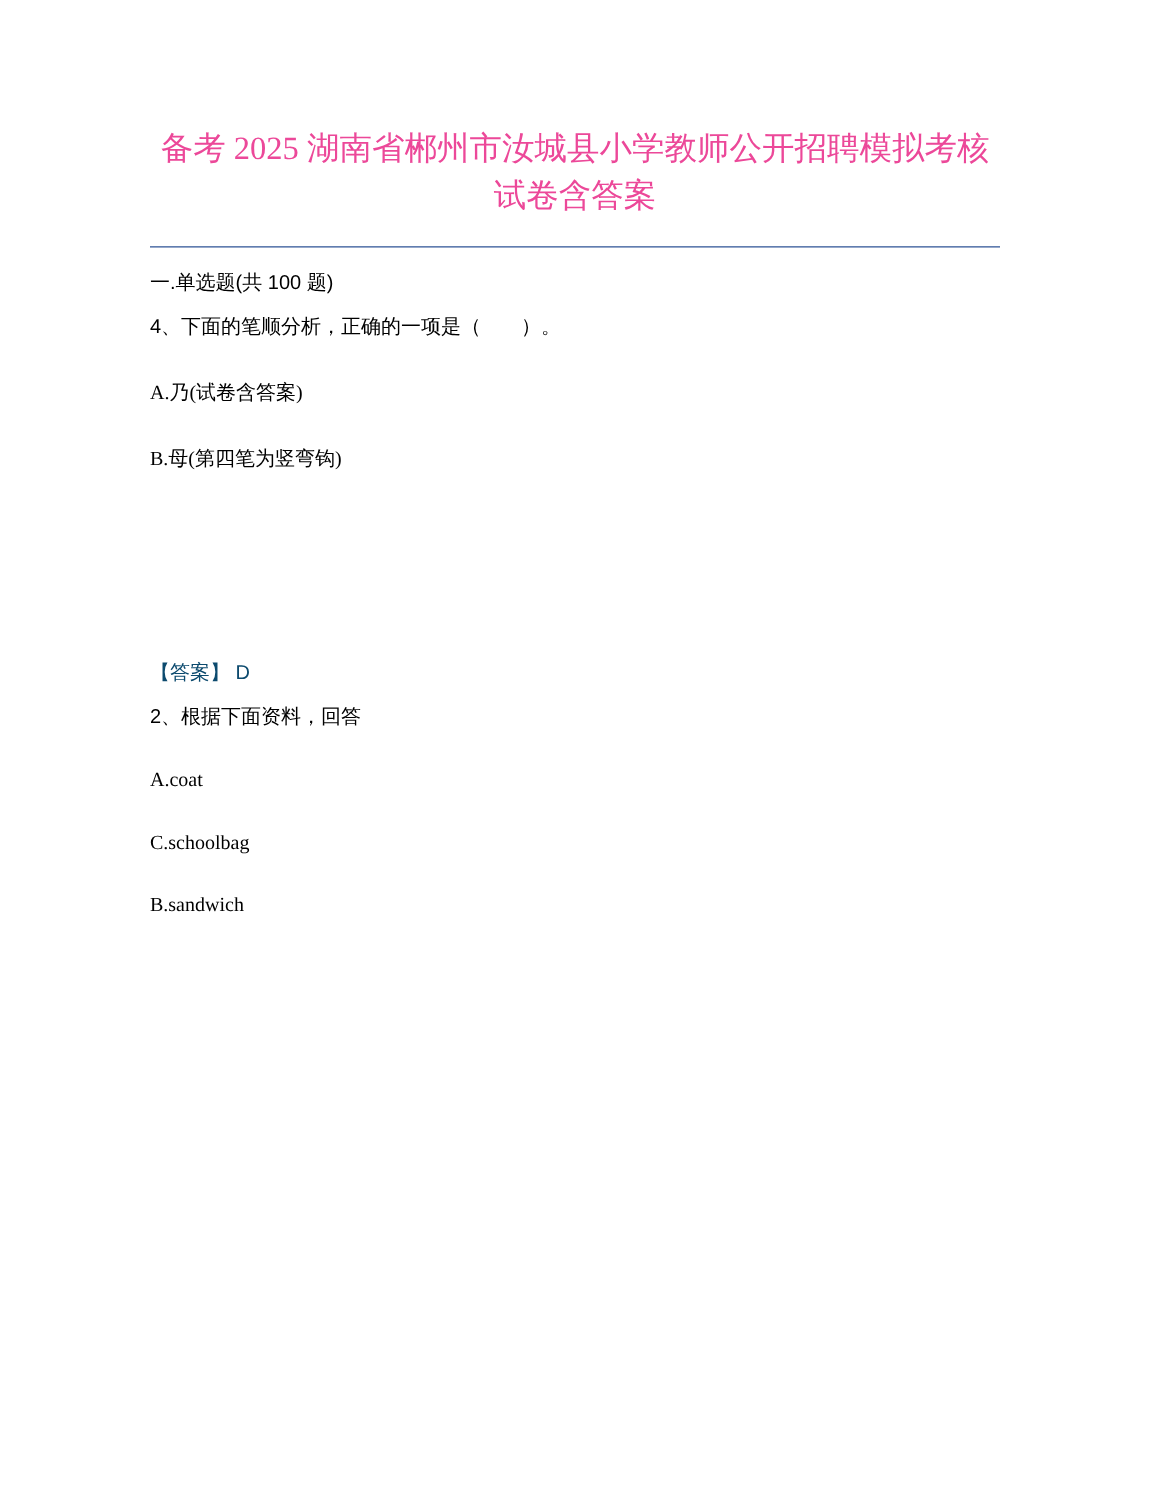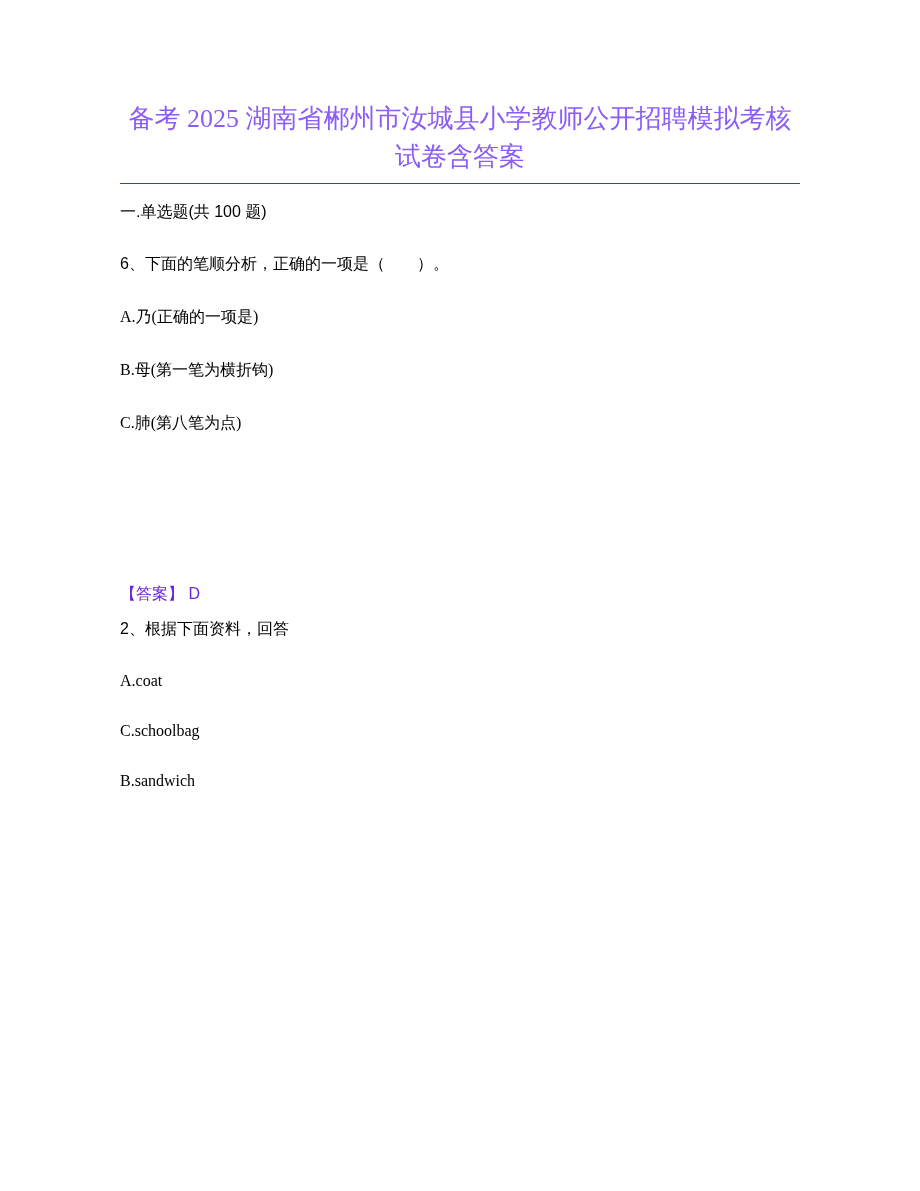--- a/index.html
+++ b/index.html
@@ -10,50 +10,50 @@
     width: 920px;
     height: 1191px;
     box-sizing: border-box;
   }
   .page {
     padding: 100px 120px 60px 120px;
     box-sizing: border-box;
   }
   .title {
     text-align: center;
-    color: #8b5cf6;
+    color: #ec4899;
     font-family: "SimSun", "宋体", serif;
     font-size: 26px;
     line-height: 1.45;
     font-weight: normal;
-    padding-bottom: 8px;
+    padding-bottom: 22px;
     border-bottom: 1.5px solid #2e5395;
     margin-bottom: 18px;
   }
   .section-header {
     font-size: 16px;
     color: #000;
-    margin-bottom: 31px;
+    margin-bottom: 14px;
     font-family: "Microsoft YaHei", "SimHei", sans-serif;
   }
   .question {
     font-size: 16px;
     color: #000;
     margin-bottom: 32px;
     font-family: "Microsoft YaHei", "SimHei", sans-serif;
   }
   .option {
     font-size: 16px;
     color: #000;
     margin-bottom: 32px;
     font-family: "Times New Roman", "SimSun", serif;
   }
   .answer {
     font-size: 16px;
-    color: #6d28d9;
+    color: #0c4a6e;
     margin-top: 150px;
     margin-bottom: 14px;
     font-family: "Microsoft YaHei", "SimHei", sans-serif;
   }
   .q2 .option {
     margin-bottom: 32px;
     margin-top: 24px;
   }
 </style>
 </head>
@@ -61,25 +61,24 @@
 
 <div class="page">
 
   <div class="title">
     <span>备考 2025 湖南省郴州市汝城县小学教师公开招聘模拟考核</span><br>
     <span>试卷含答案</span>
   </div>
 
   <div class="section-header">一.单选题(共 100 题)</div>
 
-  <div class="question">6、下面的笔顺分析，正确的一项是（　　）。</div>
+  <div class="question">4、下面的笔顺分析，正确的一项是（　　）。</div>
 
-  <div class="option">A.乃(正确的一项是)</div>
-  <div class="option">B.母(第一笔为横折钩)</div>
-  <div class="option">C.肺(第八笔为点)</div>
+  <div class="option">A.乃(试卷含答案)</div>
+  <div class="option">B.母(第四笔为竖弯钩)</div>
 
   <div class="answer">【答案】  D</div>
 
   <div class="question">2、根据下面资料，回答</div>
 
   <div class="q2">
     <div class="option">A.coat</div>
     <div class="option">C.schoolbag</div>
     <div class="option">B.sandwich</div>
   </div>

